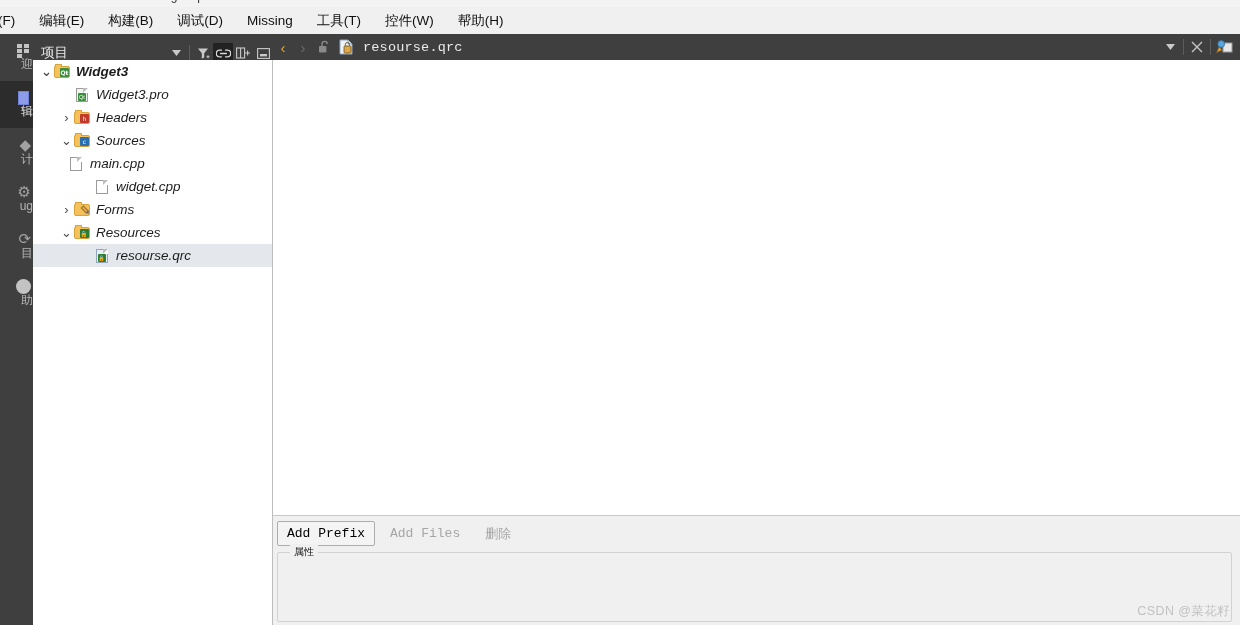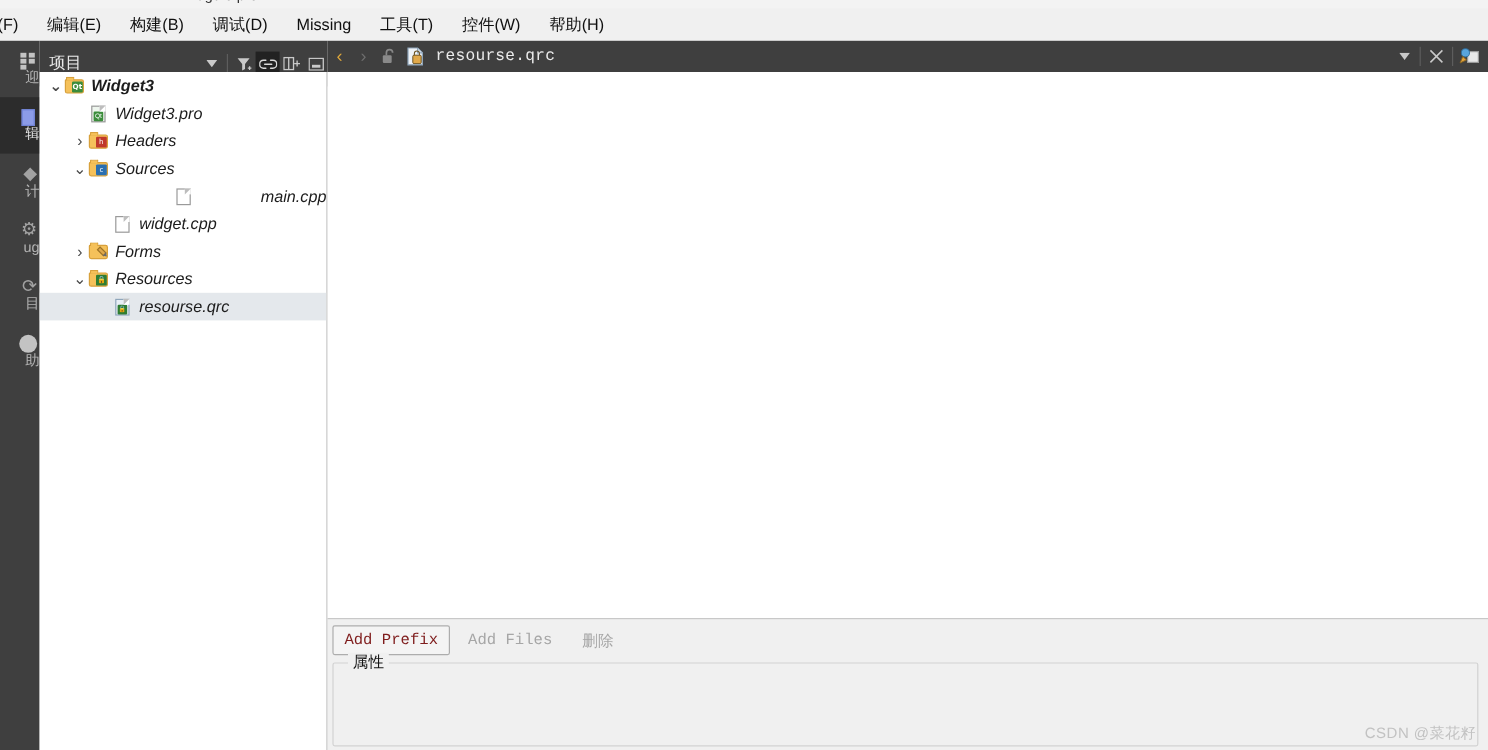--- a/index.html
+++ b/index.html
@@ -178,36 +178,36 @@
   }
 
   
   .btmpanel{
     position:absolute;left:273px;top:515px;width:967px;height:110px;
     background:#f0f0f0;border-top:1px solid #c8c8c8;box-sizing:border-box;
   }
   .btnrow{position:absolute;left:4px;top:5px;display:flex;align-items:center;}
   .qbtn{
     font-family:"Liberation Mono","DejaVu Sans Mono",monospace;
-    font-size:13px;color:#7f1d1d;
+    font-size:13px;color:#000000;
     background:#f4f4f4;border:1px solid #adadad;border-radius:2px;
     padding:4px 9px;margin-right:5px;line-height:15px;
     white-space:nowrap;cursor:default;
   }
   .qbtn.disabled{color:#a6a6a6;border-color:transparent;background:transparent;}
   .qbtn.cjk{font-family:"Liberation Sans","DejaVu Sans",sans-serif;font-size:13px;}
 
   
   .groupbox{
     position:absolute;left:4px;top:36px;width:955px;height:70px;
     border:1px solid #d2d2d2;border-radius:2px;box-sizing:border-box;
   }
   .gbtitle{
     position:absolute;left:12px;top:-9px;background:#f0f0f0;
-    padding:0 4px;font-size:13px;color:#141414;line-height:16px;
+    padding:0 4px;font-size:10px;color:#141414;line-height:16px;
     white-space:nowrap;
   }
   .frow{
     position:absolute;left:0;display:flex;align-items:center;width:100%;
   }
   .frow.r1{top:16px;}
   .frow.r2{top:43px;}
   .flabel{
     width:50px;text-align:right;font-size:13px;color:#9a9a9a;
     margin-right:6px;white-space:nowrap;
@@ -399,21 +399,21 @@
       </div>
       <div class="trow" style="padding-left: 26px;">
         <span class="arrow" style="font-size: 13px; line-height: 6px;">⌄</span>
         <span class="ficon">
           <span class="folder">
             <span class="badge c">c</span>
           </span>
         </span>
         <span class="tlabel">Sources</span>
       </div>
-      <div class="trow" style="padding-left: 46px; justify-content: space-between;">
+      <div class="trow" style="padding-left: 20px;">
         <span class="arrow none">&nbsp;</span>
         <span class="ficon">
           <span class="doc"></span>
         </span>
         <span class="tlabel">main.cpp</span>
       </div>
       <div class="trow" style="padding-left: 46px;">
         <span class="arrow none">&nbsp;</span>
         <span class="ficon">
           <span class="doc"></span>

